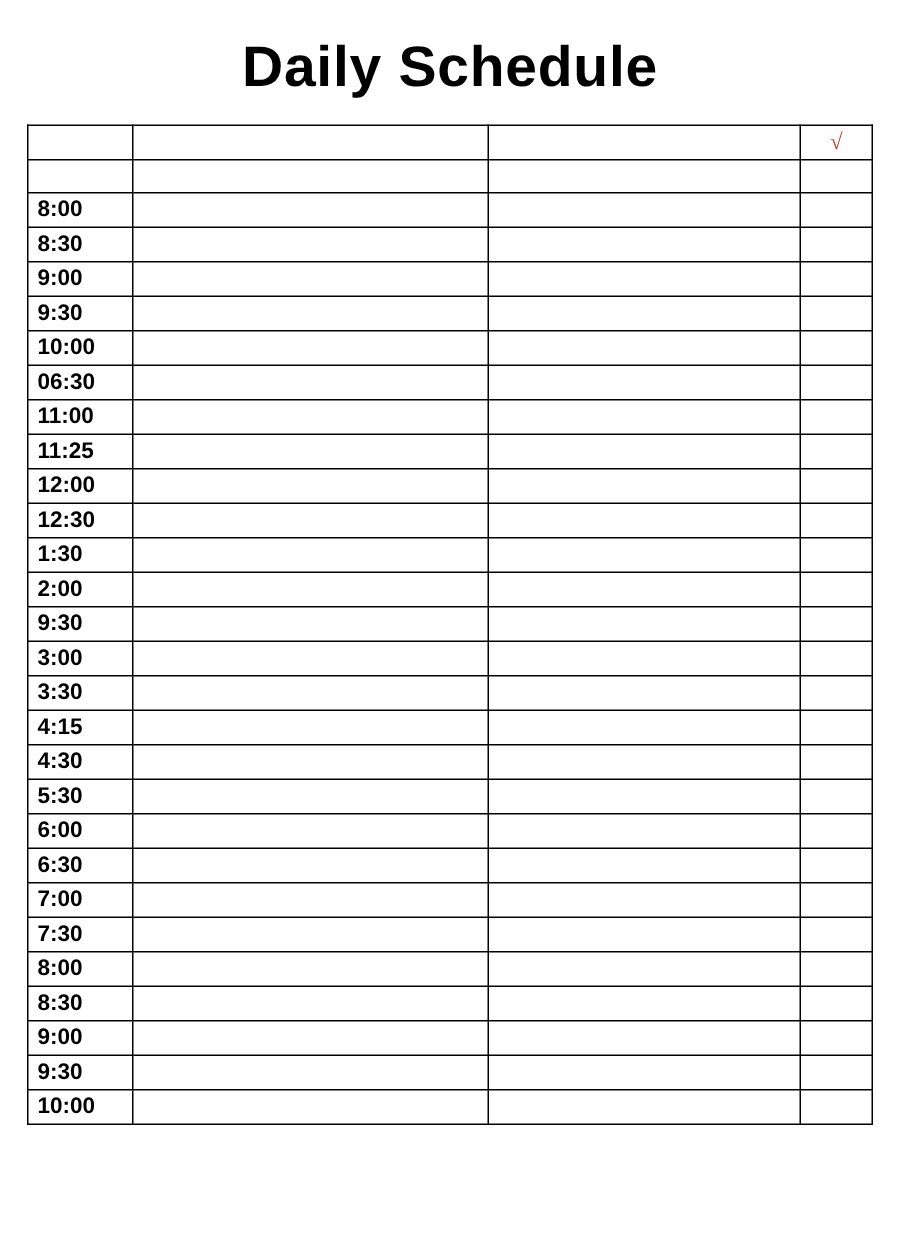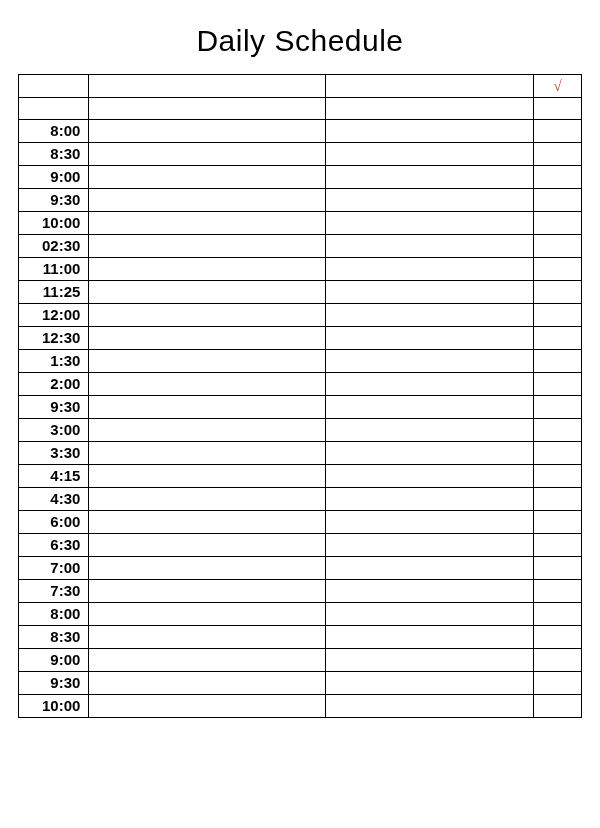--- a/index.html
+++ b/index.html
@@ -12,22 +12,22 @@
       height: 828px;
       background: #fff;
       font-family: Arial, sans-serif;
       padding: 12px 18px;
     }
     .page-container {
       width: 100%;
       height: 100%;
     }
     .title {
-      font-size: 30px;
-      font-weight: normal;
+      font-size: 38px;
+      font-weight: bold;
       text-align: center;
       padding: 12px 0 16px 0;
       letter-spacing: 0.5px;
     }
     table {
       border-collapse: collapse;
       width: 100%;
       table-layout: fixed;
     }
     col.col-time { width: 12.5%; }
@@ -36,21 +36,20 @@
     col.col-check { width: 8.5%; }
     td {
       border: 1px solid #000;
       height: 22px;
       padding: 0 6px;
       font-size: 15px;
       line-height: 22px;
       vertical-align: middle;
     }
     .time-cell {
-      text-align: right;
       font-weight: bold;
       padding-right: 8px;
     }
     .check-header {
       text-align: center;
       color: #c04030;
       font-family: Georgia, serif;
       font-style: italic;
     }
   </style>
@@ -103,21 +102,21 @@
           <td></td>
           <td></td>
         </tr>
         <tr>
           <td class="time-cell">10:00</td>
           <td></td>
           <td></td>
           <td></td>
         </tr>
         <tr>
-          <td class="time-cell">02:30</td>
+          <td class="time-cell">06:30</td>
           <td></td>
           <td></td>
           <td></td>
         </tr>
         <tr>
           <td class="time-cell">11:00</td>
           <td></td>
           <td></td>
           <td></td>
         </tr>
@@ -170,20 +169,26 @@
           <td></td>
         </tr>
         <tr>
           <td class="time-cell">4:15</td>
           <td></td>
           <td></td>
           <td></td>
         </tr>
         <tr>
           <td class="time-cell">4:30</td>
+          <td></td>
+          <td></td>
+          <td></td>
+        </tr>
+        <tr>
+          <td class="time-cell">5:30</td>
           <td></td>
           <td></td>
           <td></td>
         </tr>
         <tr>
           <td class="time-cell">6:00</td>
           <td></td>
           <td></td>
           <td></td>
         </tr>

